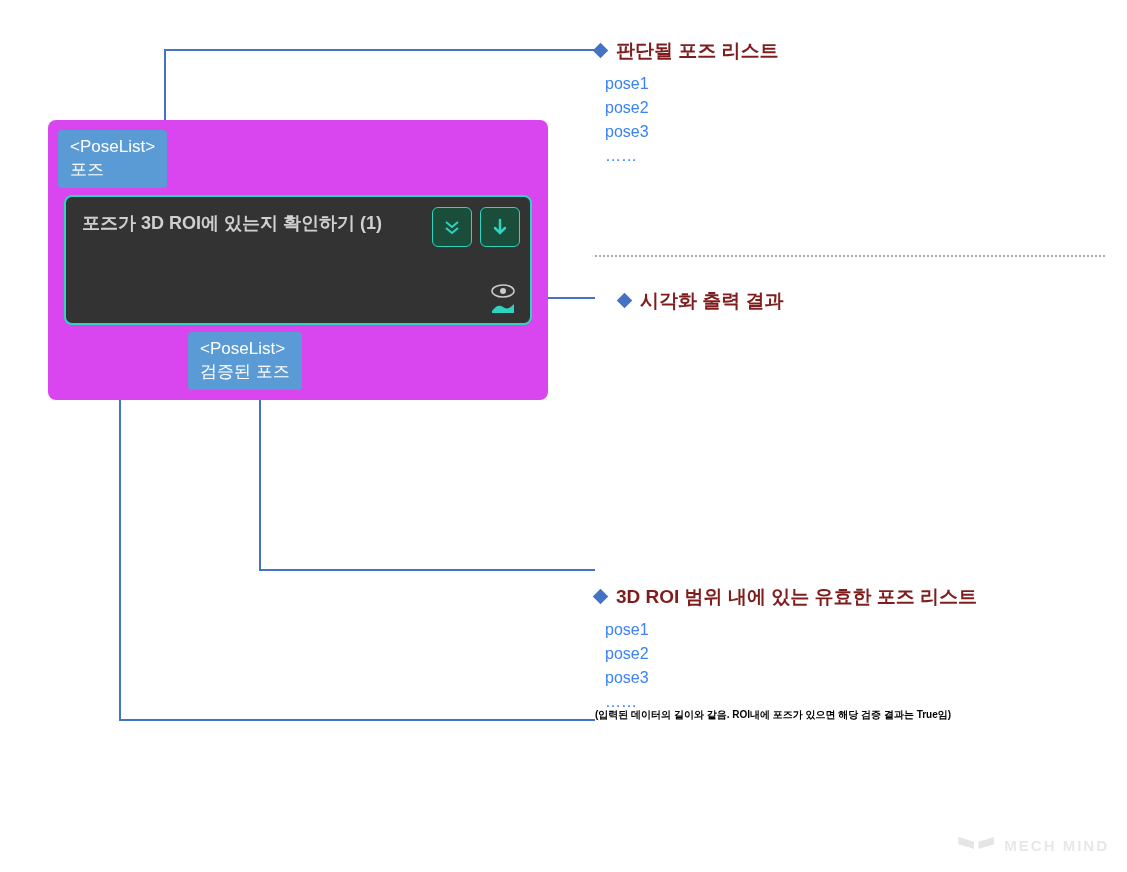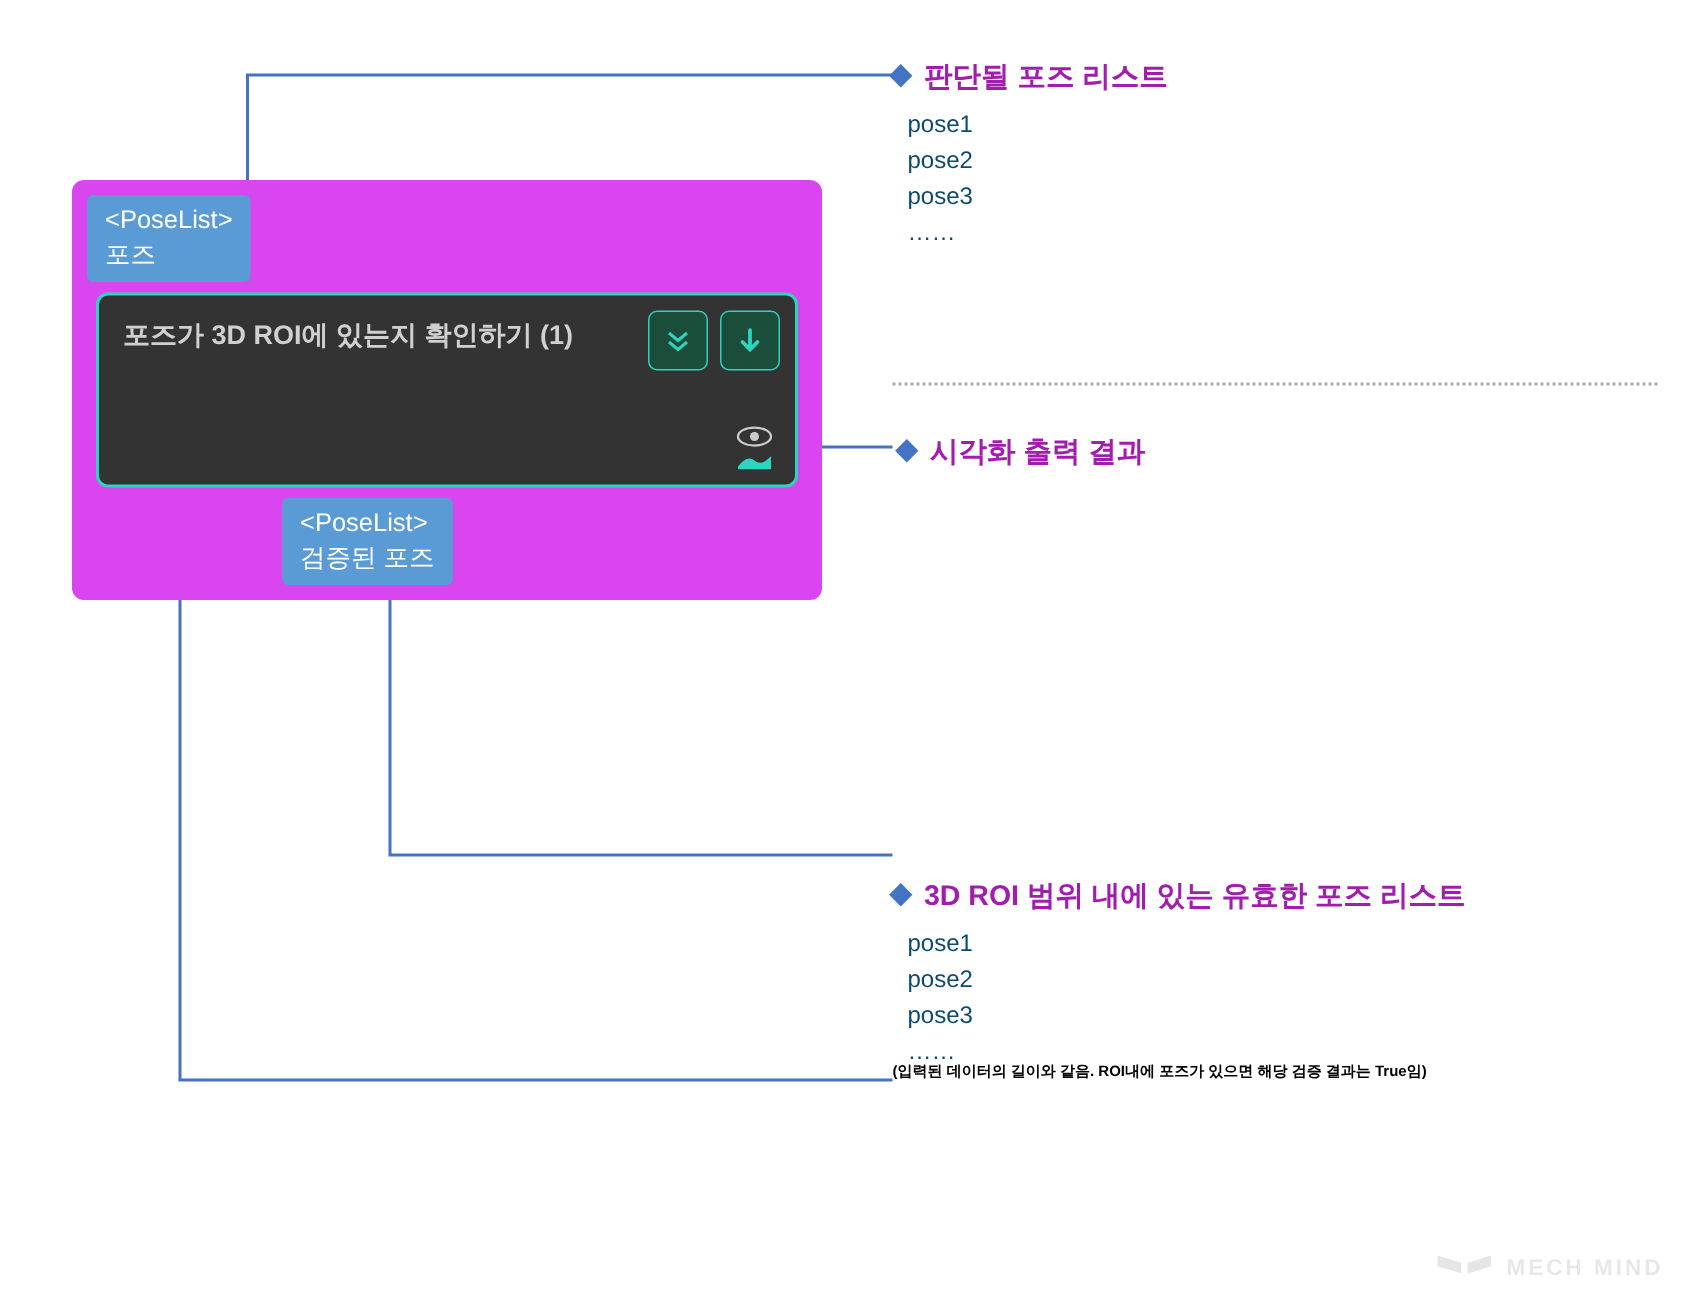--- a/index.html
+++ b/index.html
@@ -90,32 +90,32 @@
       flex-direction: column;
       align-items: center;
       gap: 2px;
     }
     .annotation {
       position: absolute;
     }
     .annotation-title {
       font-size: 19px;
       font-weight: 700;
-      color: #a21caf;
+      color: #7f1d1d;
       margin-bottom: 8px;
     }
     .annotation-subtitle {
       font-size: 10px;
       font-weight: 600;
       color: #000000;
       line-height: 1.4;
     }
     .annotation-items {
       font-size: 16px;
-      color: #0c4a6e;
+      color: #3b82f6;
       line-height: 1.5;
       margin-left: 10px;
     }
     .diamond {
       display: inline-block;
       width: 11px;
       height: 11px;
       background: #4472c4;
       transform: rotate(45deg);
       margin-right: 10px;
@@ -220,21 +220,21 @@
   <div class="annotation-items">
     <div>pose1</div>
     <div>pose2</div>
     <div>pose3</div>
     <div>……</div>
   </div>
 </div>
 
 <div class="divider"></div>
 
-<div class="annotation" style="left:599px;top:288px">
+<div class="annotation" style="left:619px;top:288px">
   <div class="annotation-title"><span class="diamond"></span><span>시각화 출력 결과</span></div>
 </div>
 
 <div class="annotation" style="left:595px;top:584px">
   <div class="annotation-title"><span class="diamond"></span><span>3D ROI 범위 내에 있는 유효한 포즈 리스트</span></div>
   <div class="annotation-items">
     <div>pose1</div>
     <div>pose2</div>
     <div>pose3</div>
     <div>……</div>

